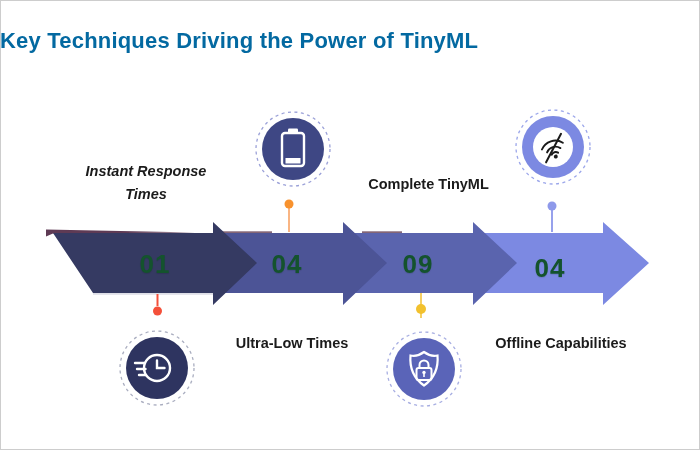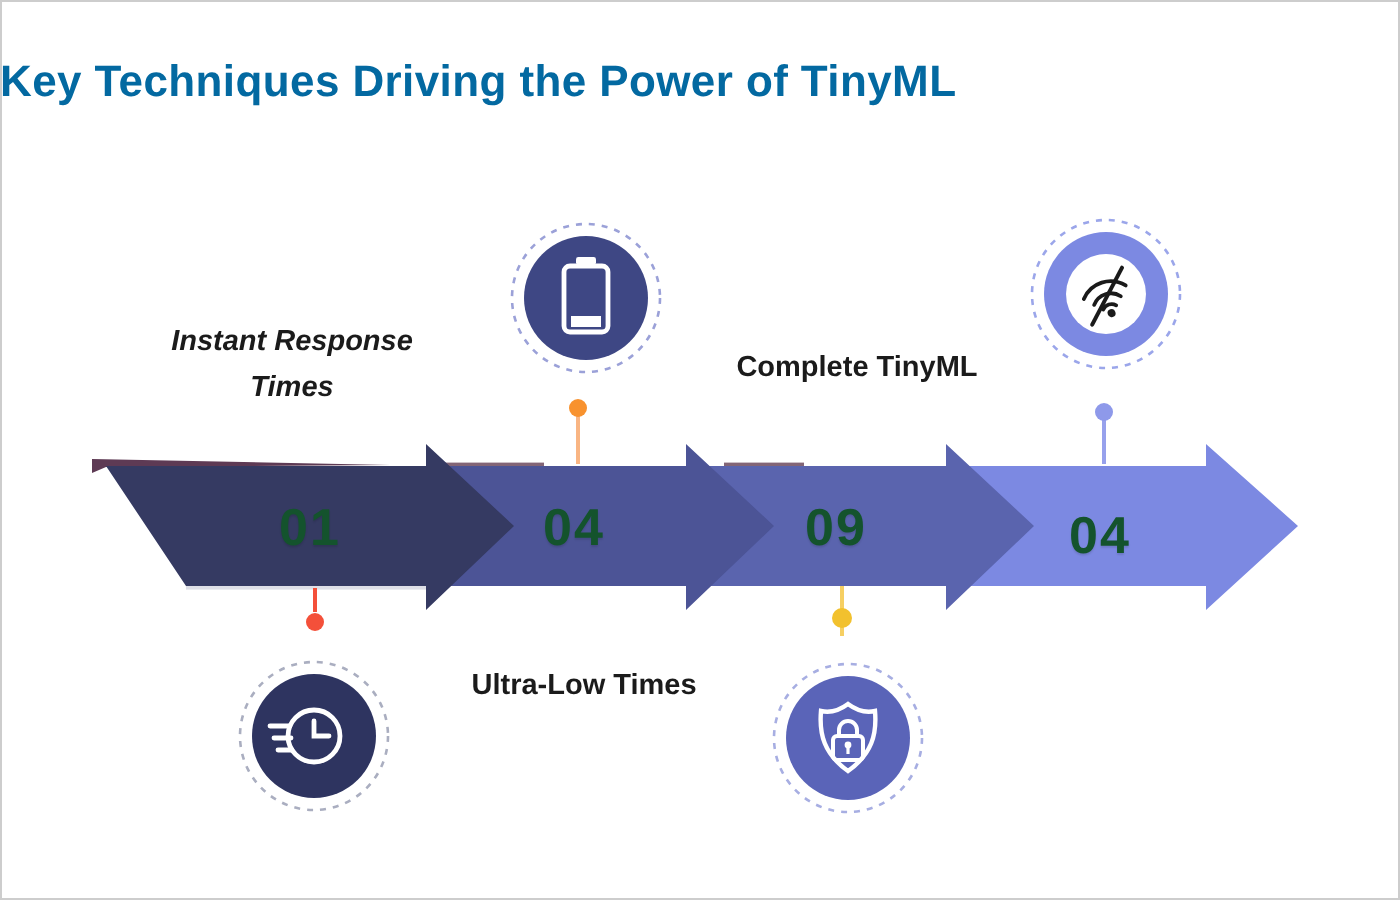--- a/index.html
+++ b/index.html
@@ -113,14 +113,15 @@
   </svg>
 
   <span class="num" style="left:155px; top:264px;">01</span>
   <span class="num" style="left:287px; top:264px;">04</span>
   <span class="num" style="left:418px; top:264px;">09</span>
   <span class="num" style="left:550px; top:268px;">04</span>
 
   <div class="lbl" style="left:66px; top:160px; width:160px;font-style:italic;">Instant Response Times</div>
   <div class="lbl nowrap" style="left:346px; top:173px; width:165px;">Complete TinyML</div>
   <div class="lbl nowrap" style="left:212px; top:332px; width:160px;">Ultra-Low Times</div>
+  <div class="lbl nowrap" style="left:481px; top:332px; width:160px;">Offline Capabilities</div>
 
 </div>
 
 </body></html>

